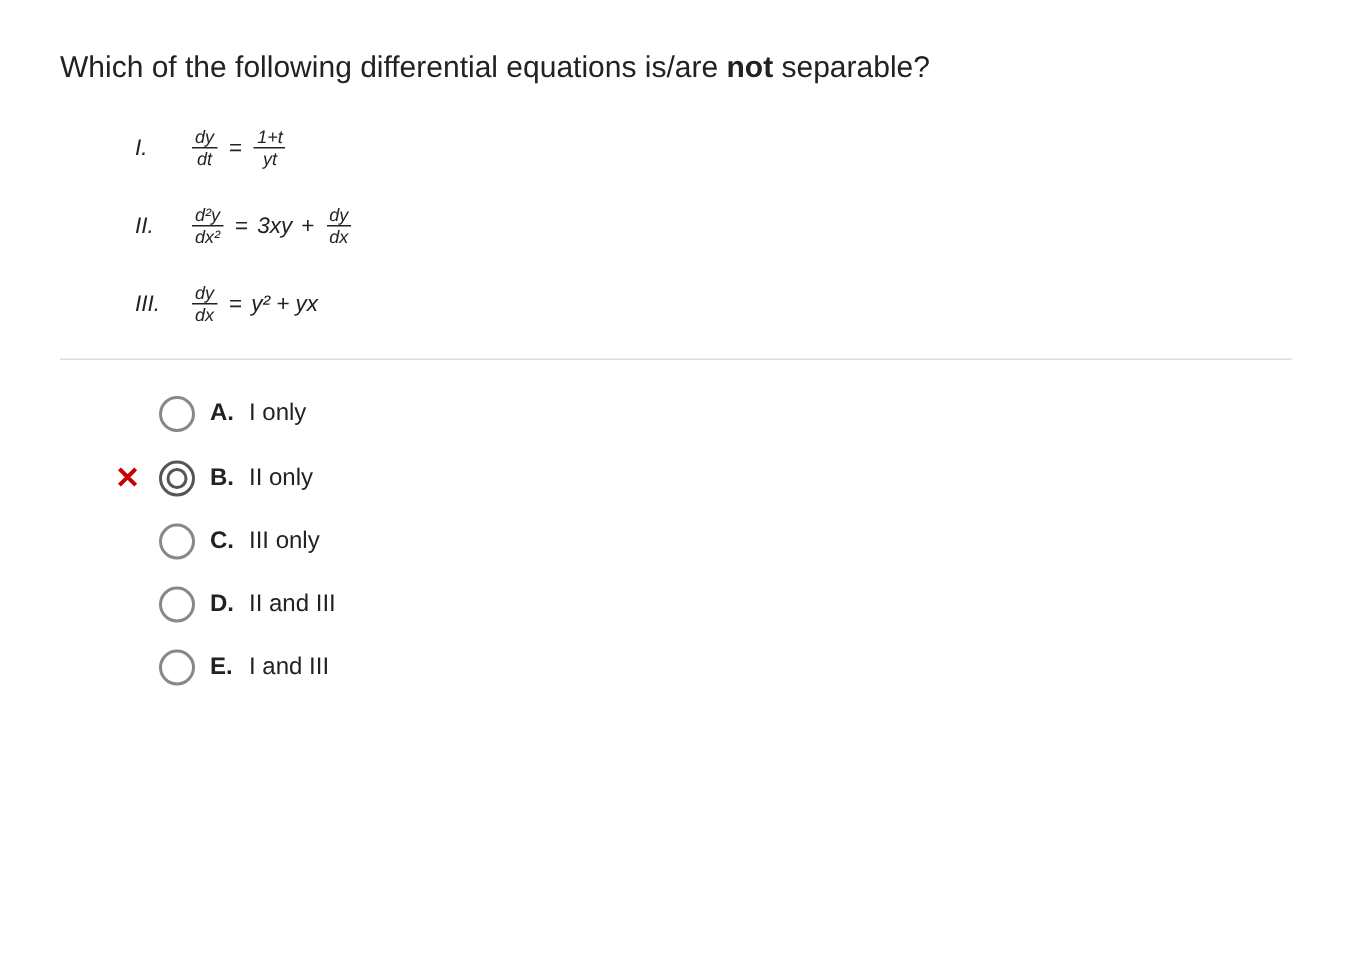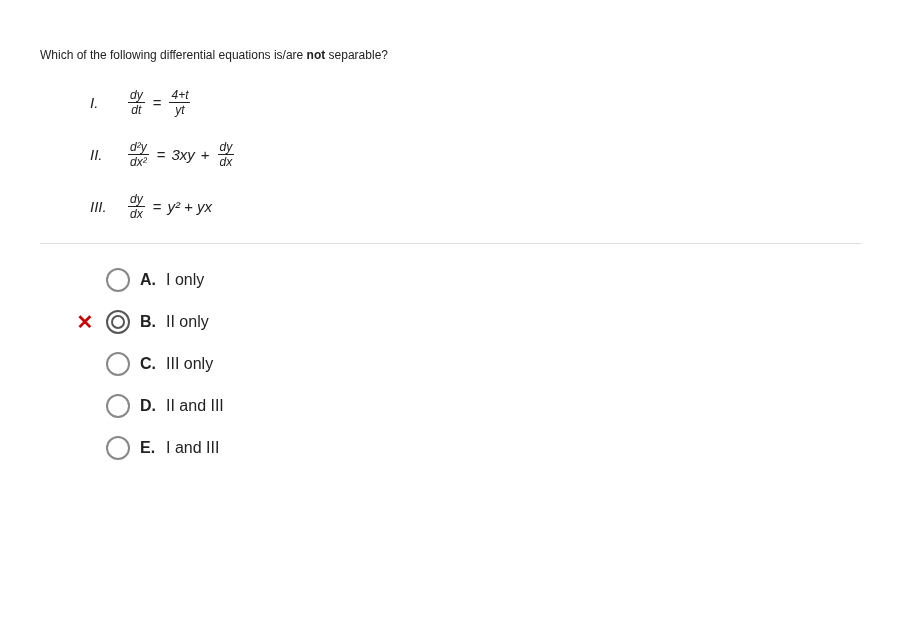--- a/index.html
+++ b/index.html
@@ -7,24 +7,23 @@
     body {
       font-family: Arial, sans-serif;
       background: #ffffff;
       color: #222;
       width: 901px;
       min-height: 639px;
       padding: 30px 40px;
     }
 
     .question-text {
-      font-size: 12px;
+      font-size: 20px;
       margin-bottom: 24px;
       line-height: 1.5;
-      margin-top: 16px;
     }
 
     .question-text strong {
       font-weight: bold;
     }
 
     .equations-section {
       margin-left: 50px;
       margin-bottom: 0;
     }
@@ -160,21 +159,21 @@
 
   <div class="eq-row">
     <span class="eq-label">I.</span>
     <span class="eq-content">
       <span class="frac">
         <span class="num math-italic">dy</span>
         <span class="den math-italic">dt</span>
       </span>
       <span class="eq-sym">=</span>
       <span class="frac">
-        <span class="num math-italic">4+t</span>
+        <span class="num math-italic">1+t</span>
         <span class="den math-italic">yt</span>
       </span>
     </span>
   </div>
 
   <div class="eq-row">
     <span class="eq-label">II.</span>
     <span class="eq-content">
       <span class="frac">
         <span class="num math-italic">d²y</span>

